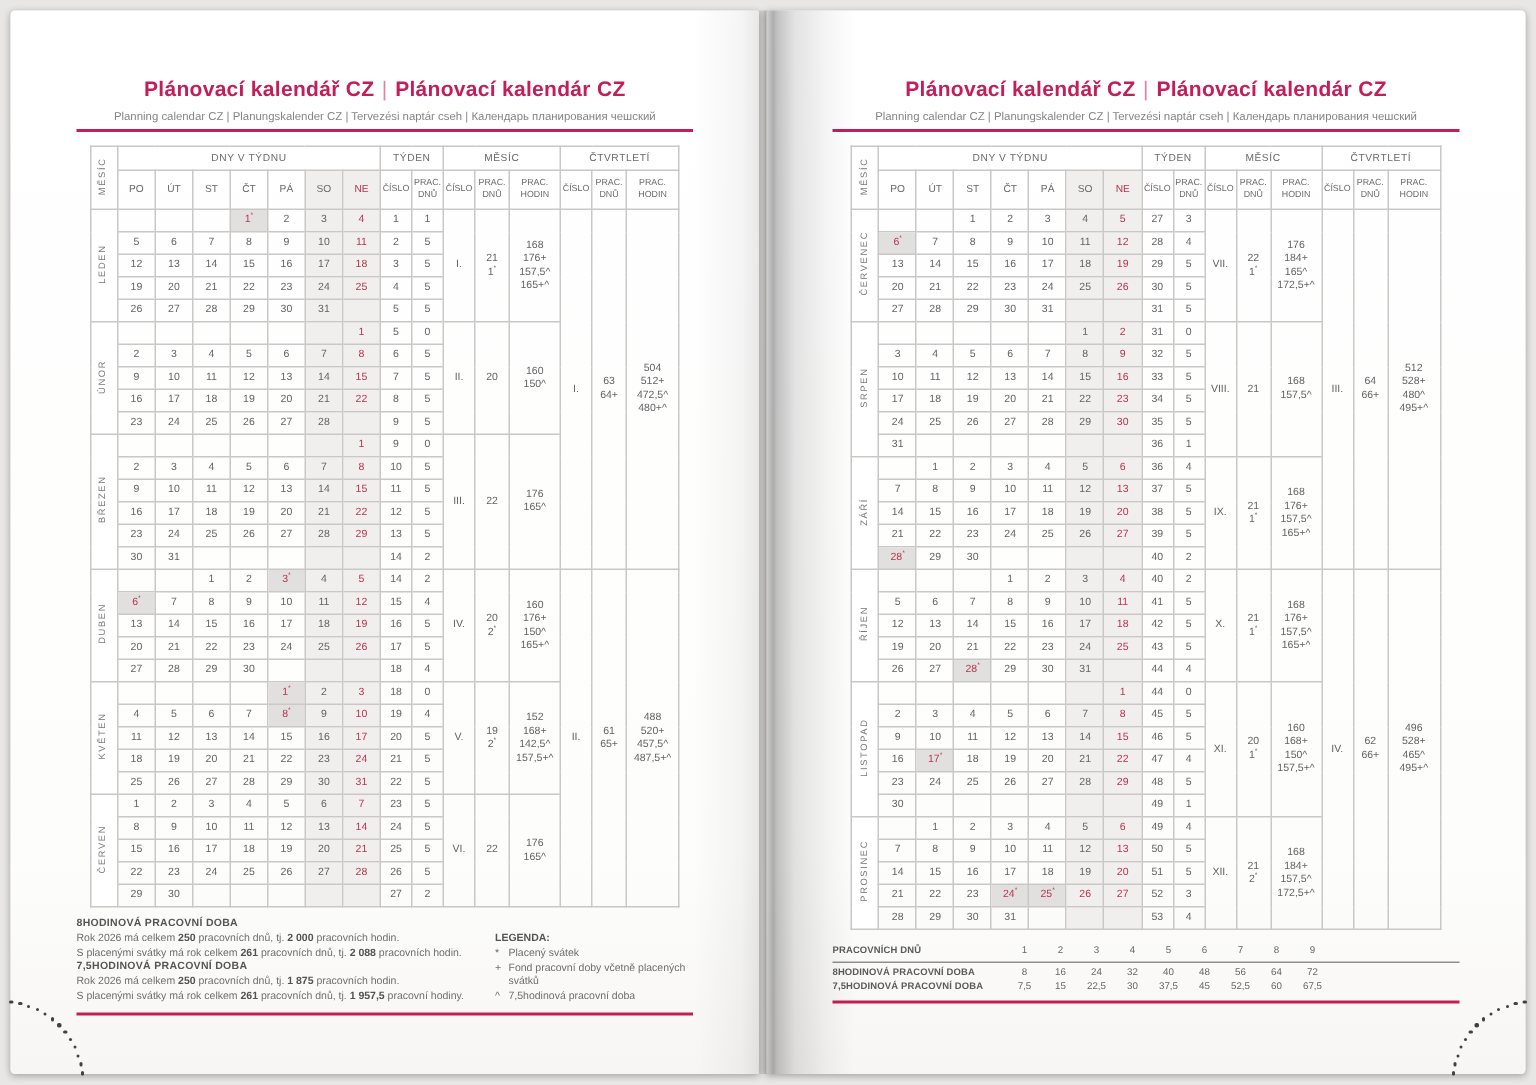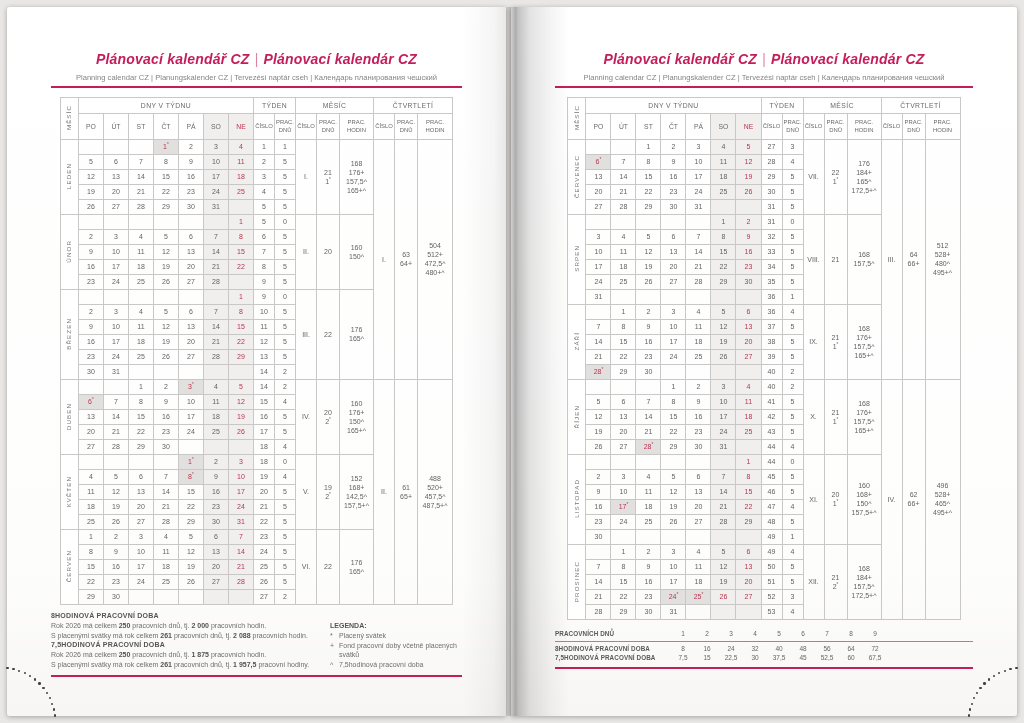--- a/index.html
+++ b/index.html
@@ -6,21 +6,21 @@
   body{
     width:1024px;height:723px;position:relative;overflow:hidden;
     background:#e9e7e5;
     font-family:"Liberation Sans", sans-serif;
   }
   .page{position:absolute;top:7px;height:709px;background:linear-gradient(180deg,#ffffff 0%,#fdfdfc 80%,#f7f6f4 100%);box-shadow:0 1px 5px rgba(0,0,0,.3);}
   .page.left{left:7px;width:499px;border-radius:3px 1px 1px 3px;}
   .page.right{left:511px;width:506px;border-radius:1px 3px 3px 1px;}
   .gutter{position:absolute;top:7px;height:709px;left:462px;width:108px;pointer-events:none;
     background:linear-gradient(90deg, rgba(0,0,0,0) 0%, rgba(0,0,0,0.04) 30%, rgba(0,0,0,0.10) 43%, rgba(0,0,0,0.32) 49.5%, rgba(0,0,0,0.24) 52%, rgba(0,0,0,0.11) 63%, rgba(0,0,0,0.04) 83%, rgba(0,0,0,0) 100%);}
-  .page-title{position:absolute;top:44px;left:0;right:0;text-align:center;font-size:14px;font-weight:bold;color:#c41e5a;letter-spacing:.2px;font-style:italic;}
+  .page-title{position:absolute;top:44px;left:0;right:0;text-align:center;font-size:14px;font-weight:bold;color:#c41e5a;letter-spacing:.2px;}
   .page-title .sep{font-weight:normal;opacity:.55;padding:0 5px;}
   .page-subtitle{position:absolute;top:66px;left:0;right:0;text-align:center;font-size:7.6px;color:#858585;}
   .head-rule{position:absolute;top:79px;left:44px;right:44px;height:2px;background:#c41e5a;}
   .cal-wrap{position:absolute;top:90px;left:0;right:0;}
   table.cal{border-collapse:collapse;table-layout:fixed;width:392px;margin:0 auto;}
   .cal th,.cal td{border:1px solid #c9c8c7;padding:0;text-align:center;vertical-align:middle;
     font-size:7px;color:#636363;height:14px;line-height:1.05;overflow:hidden;font-weight:normal;}
   .cal thead .grp{height:15px;font-size:6.8px;letter-spacing:.4px;color:#6a6a6a;}
   .cal thead .day-h{height:25px;font-size:6.8px;color:#6a6a6a;}
   .cal thead .sub{height:25px;font-size:5.9px;line-height:1.2;white-space:pre-line;color:#6a6a6a;}

